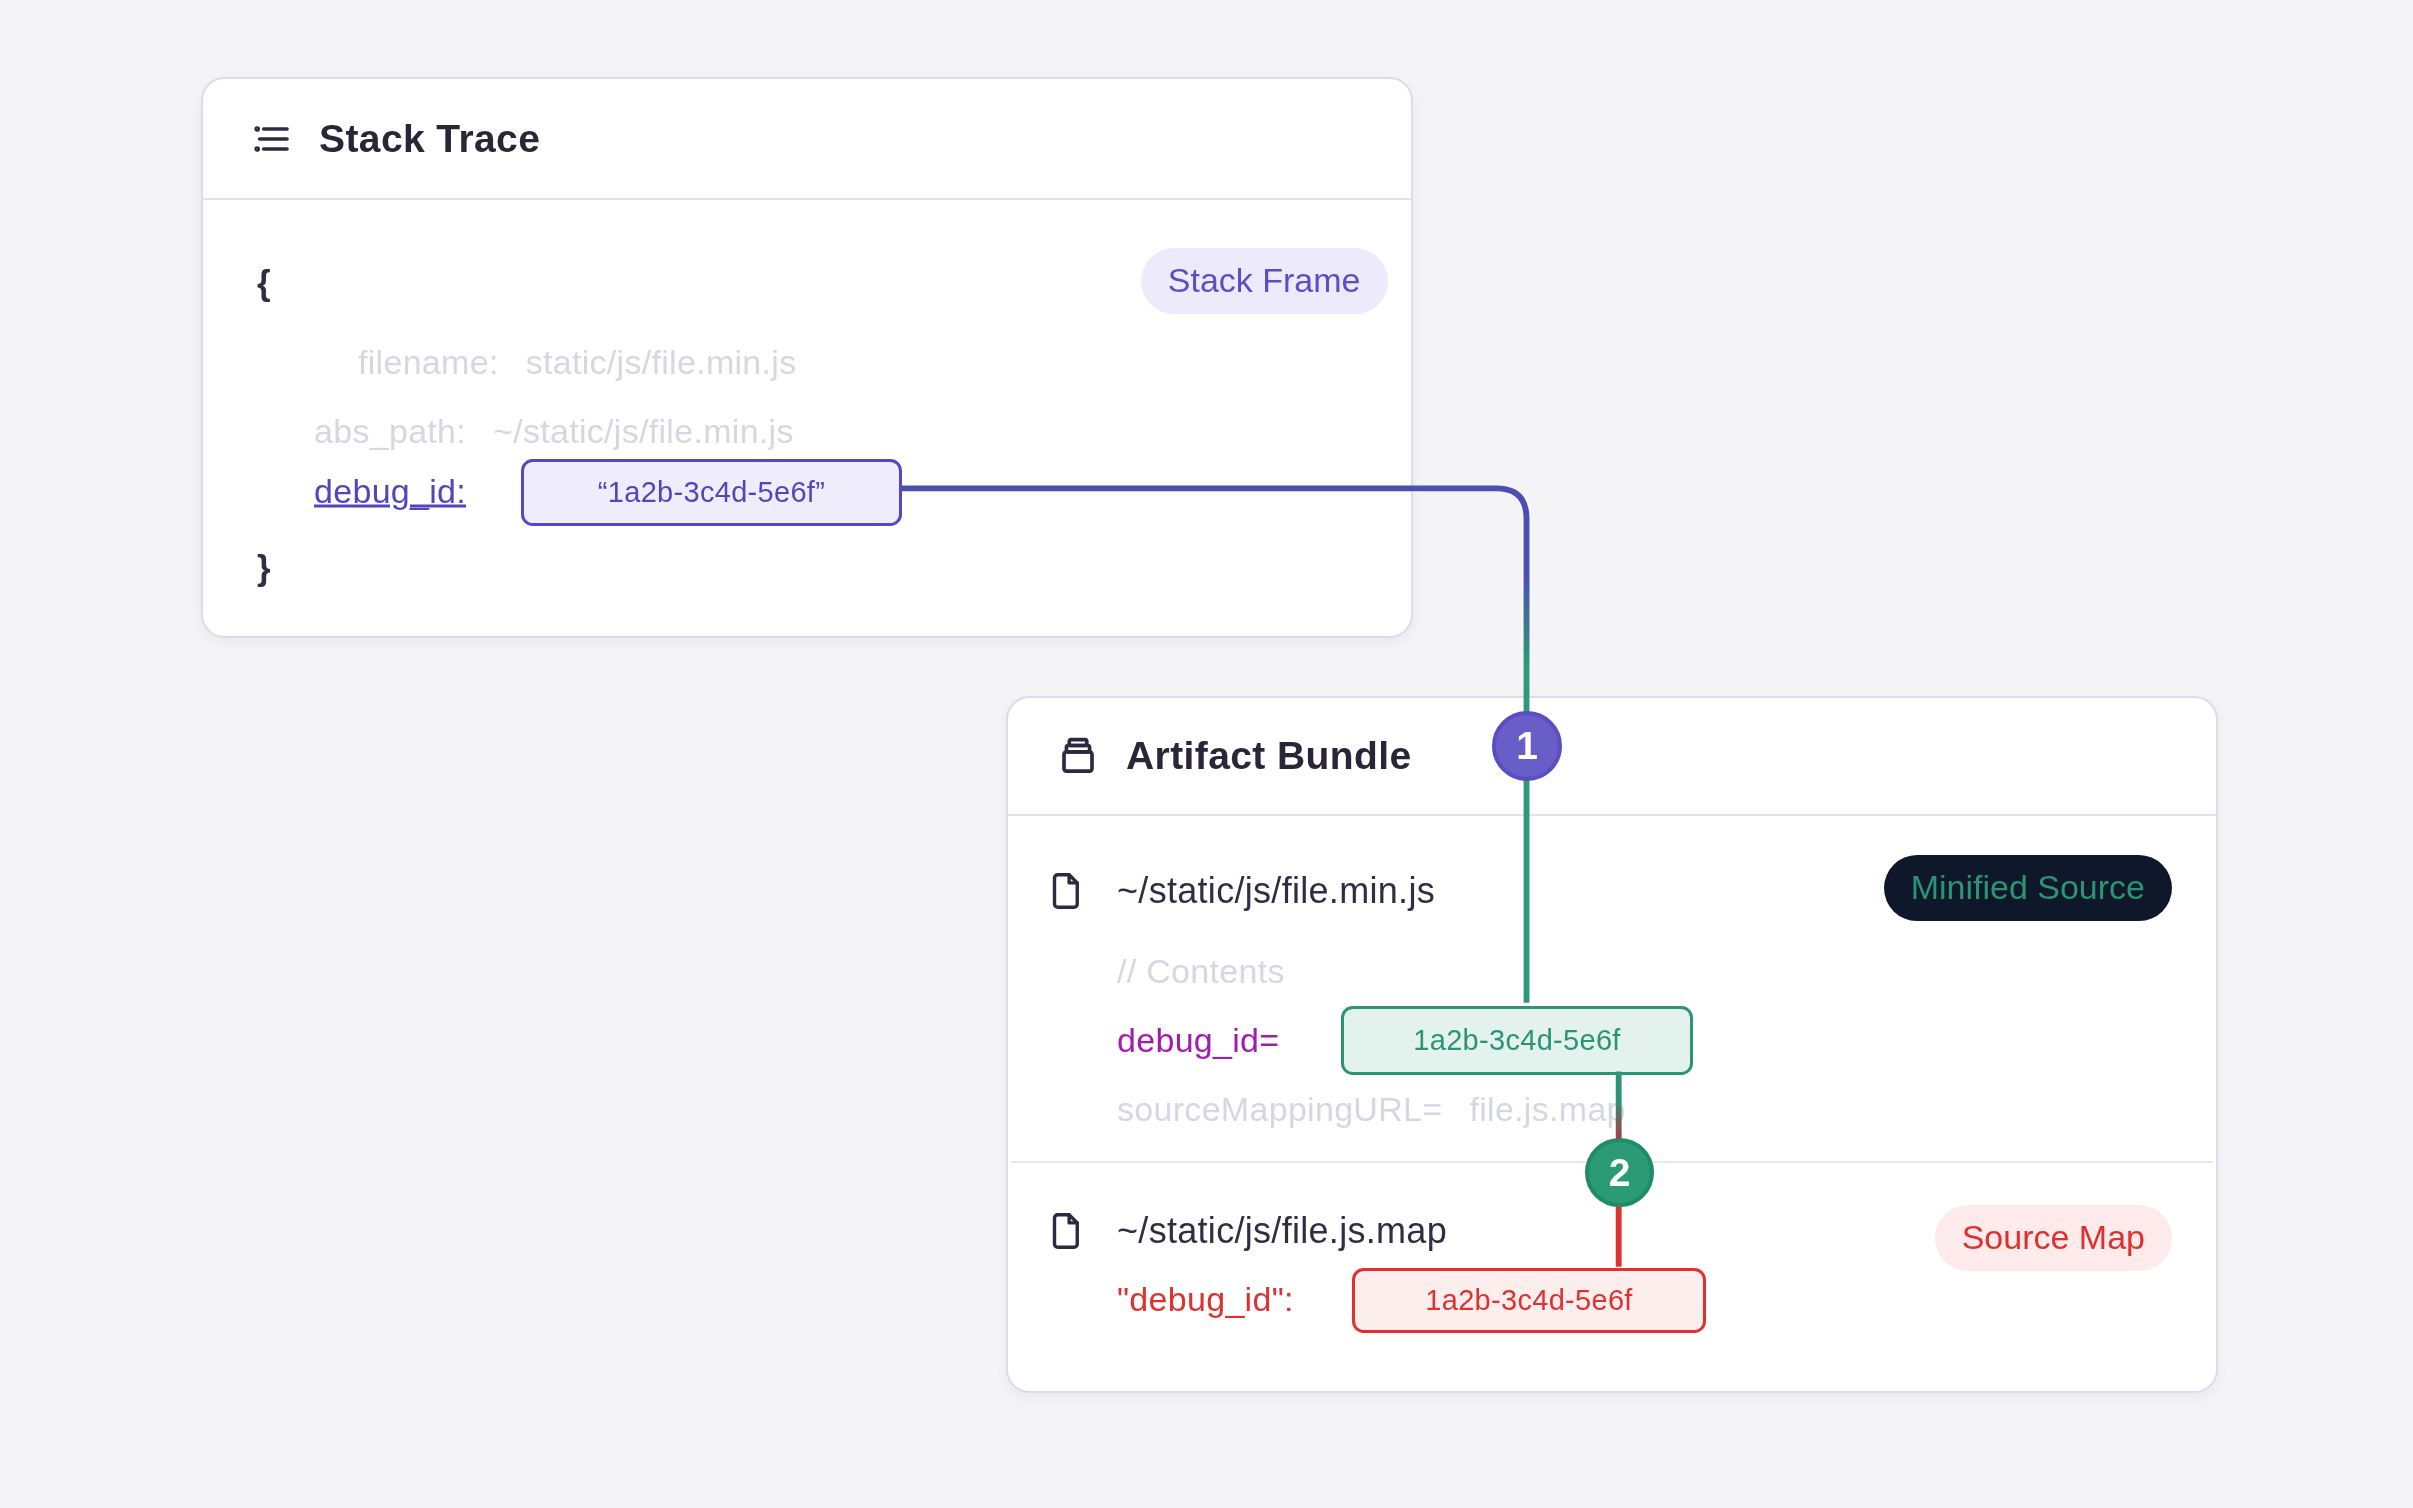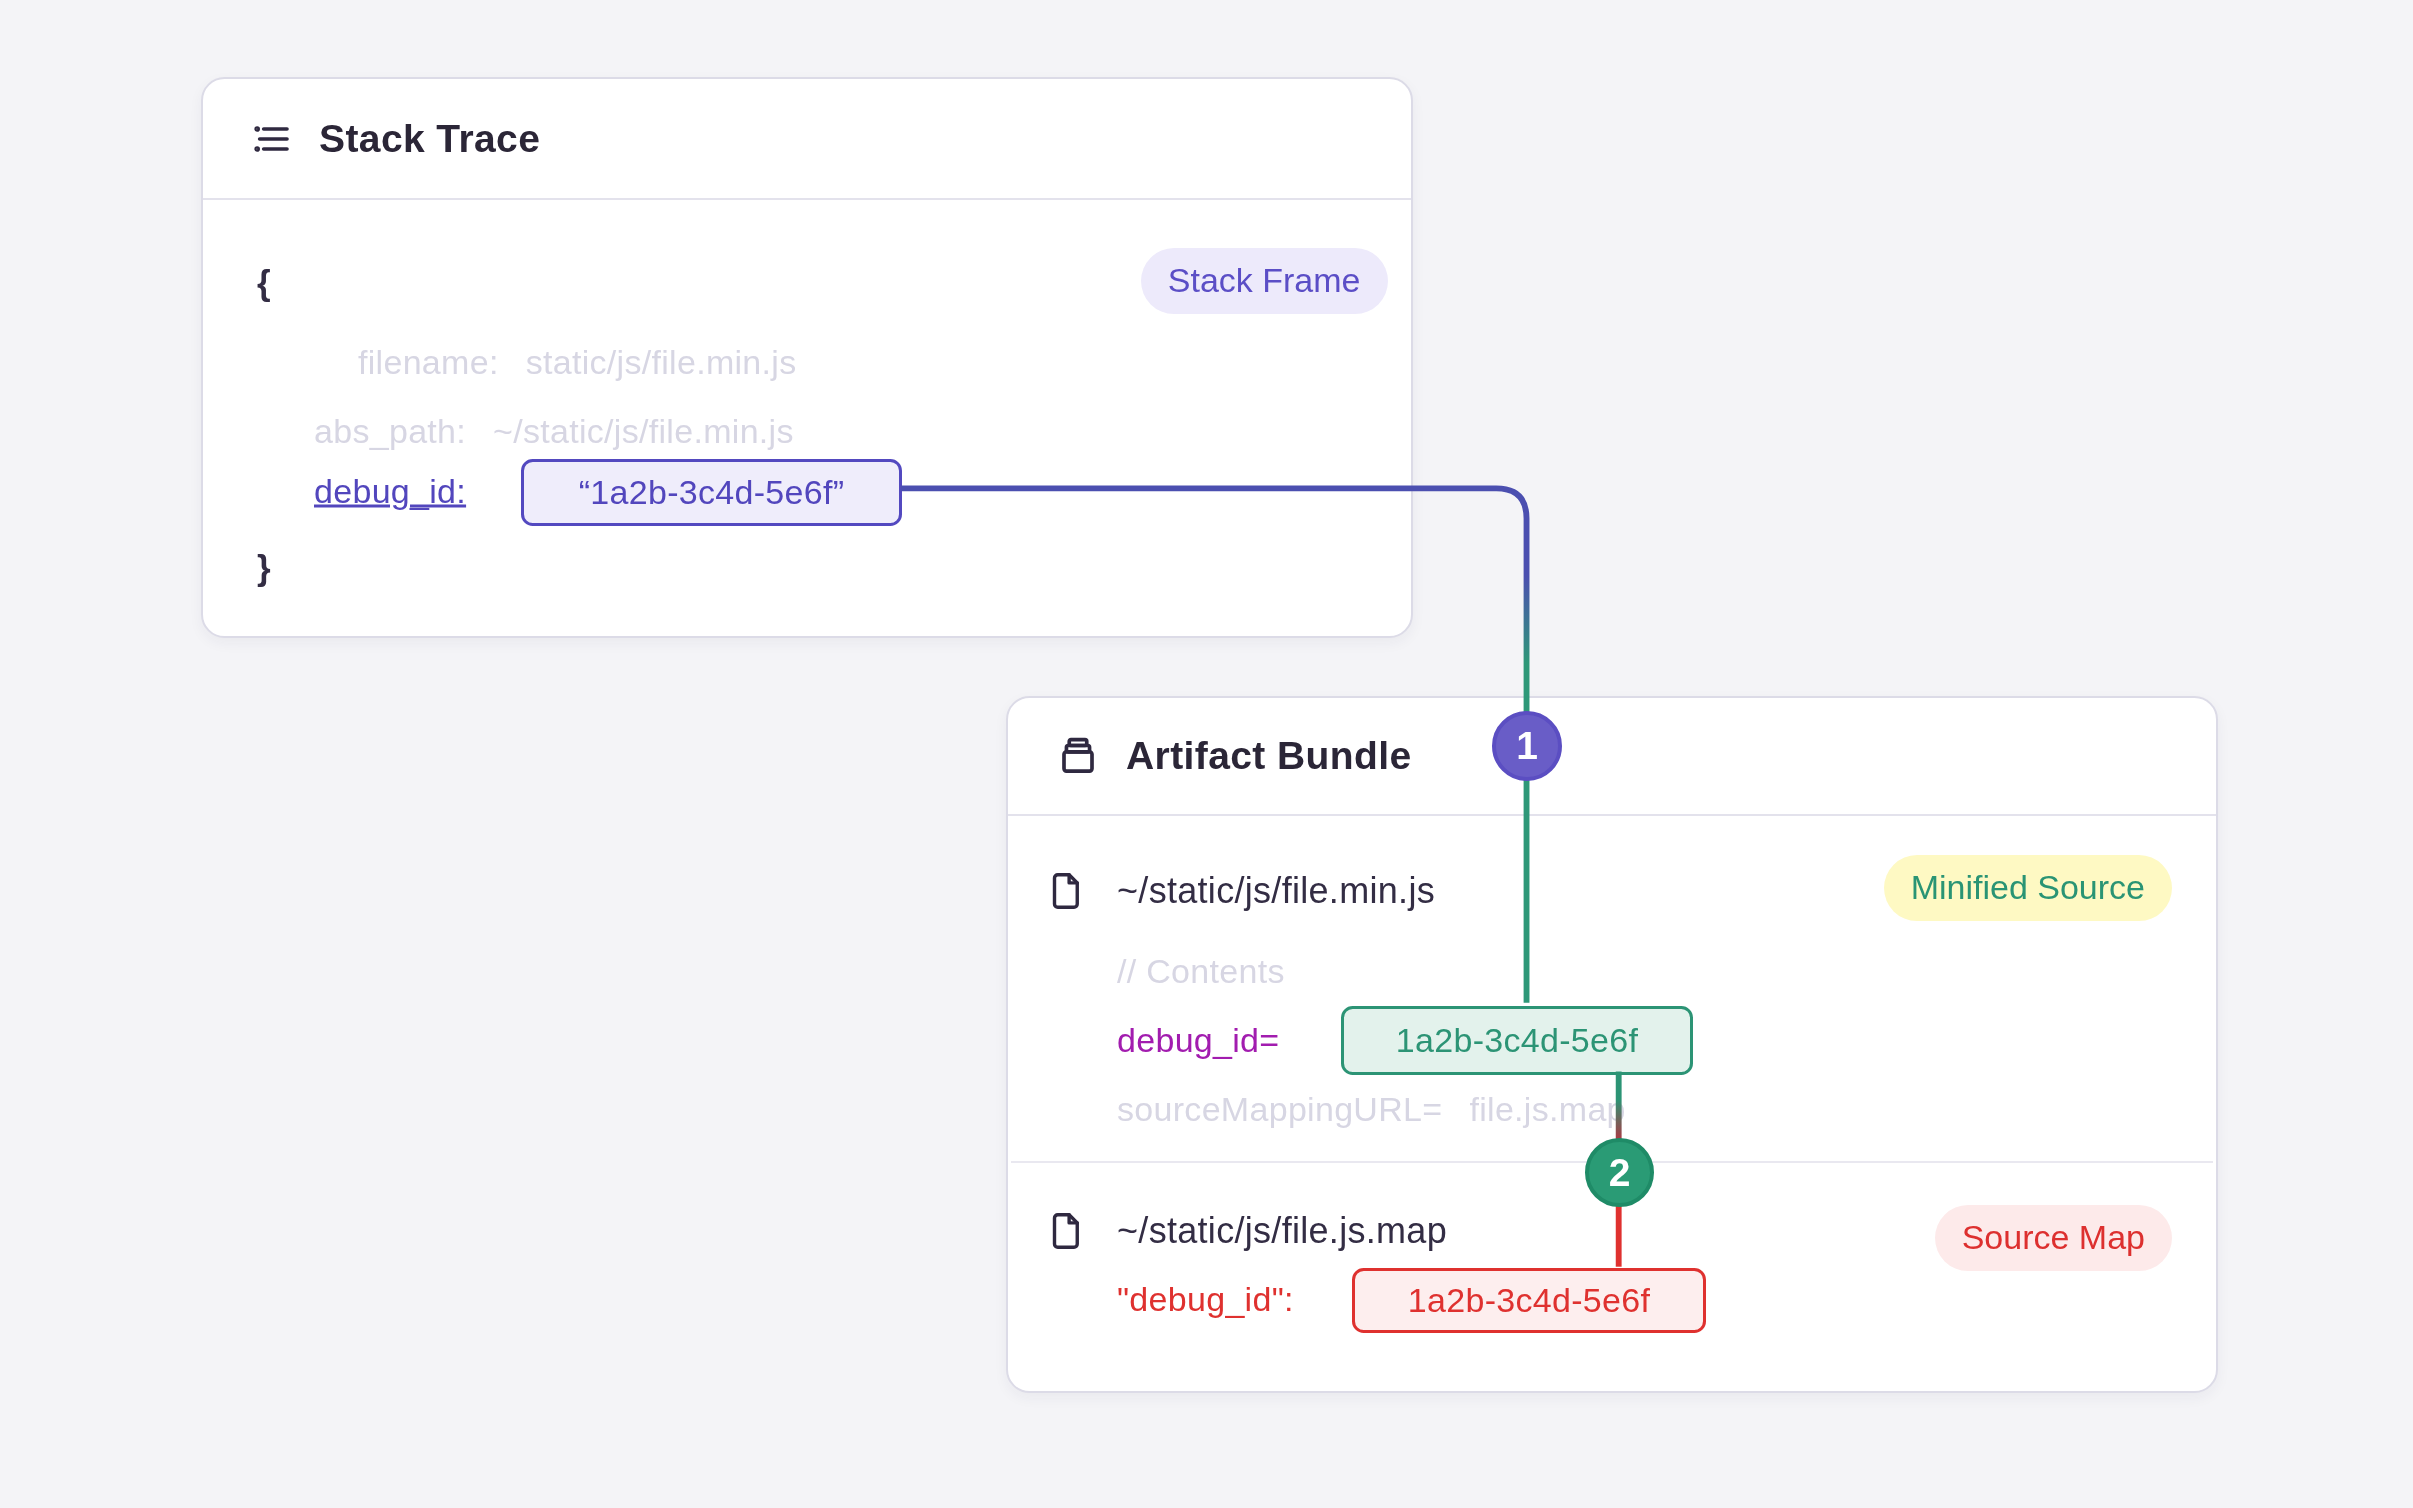--- a/index.html
+++ b/index.html
@@ -30,31 +30,31 @@
   .muted{color:#d7d6e3;}
   .purple{color:#5246bd;}
   .green{color:#a21caf;}
   .red{color:#df312f;}
   .dark{color:#332d44;}
   .brace{font-size:35px;font-weight:600;color:#332d44;}
   .kv-gap{margin-left:27px;}
   .chip{
     position:absolute;box-sizing:border-box;border-radius:11.7px;
     display:flex;align-items:center;justify-content:center;
-    font-size:34px;letter-spacing:0.3px;
+    font-size:29px;letter-spacing:0.3px;
   }
   .chip-purple{border:3.4px solid #5349c0;background:#efedfb;color:#5246bd;}
   .chip-green {border:3.4px solid #2c9475;background:#e3f2ec;color:#2c9475;}
   .chip-red   {border:3.4px solid #df312f;background:#fdeeee;color:#df312f;}
   .pill{
     position:absolute;transform:translateY(-50%);
     border-radius:837px;padding:13.4px 27px;font-size:34px;white-space:nowrap;
   }
   .pill-purple{background:#edeafb;color:#5b4ec6;text-align:right;}
-  .pill-green {background:#fef9c3;color:#2a9474;}
+  .pill-green {background:#0f172a;color:#2a9474;}
   .pill-red   {background:#fdeaea;color:#dd302f;}
   #connector-layer{
     position:absolute;left:0;top:0;width:2413px;height:1508px;
     z-index:20;pointer-events:none;
   }
   .numbadge{
     position:absolute;z-index:30;border-radius:50%;
     display:flex;align-items:center;justify-content:center;
     color:#ffffff;font-size:39px;font-weight:bold;box-sizing:border-box;
   }

